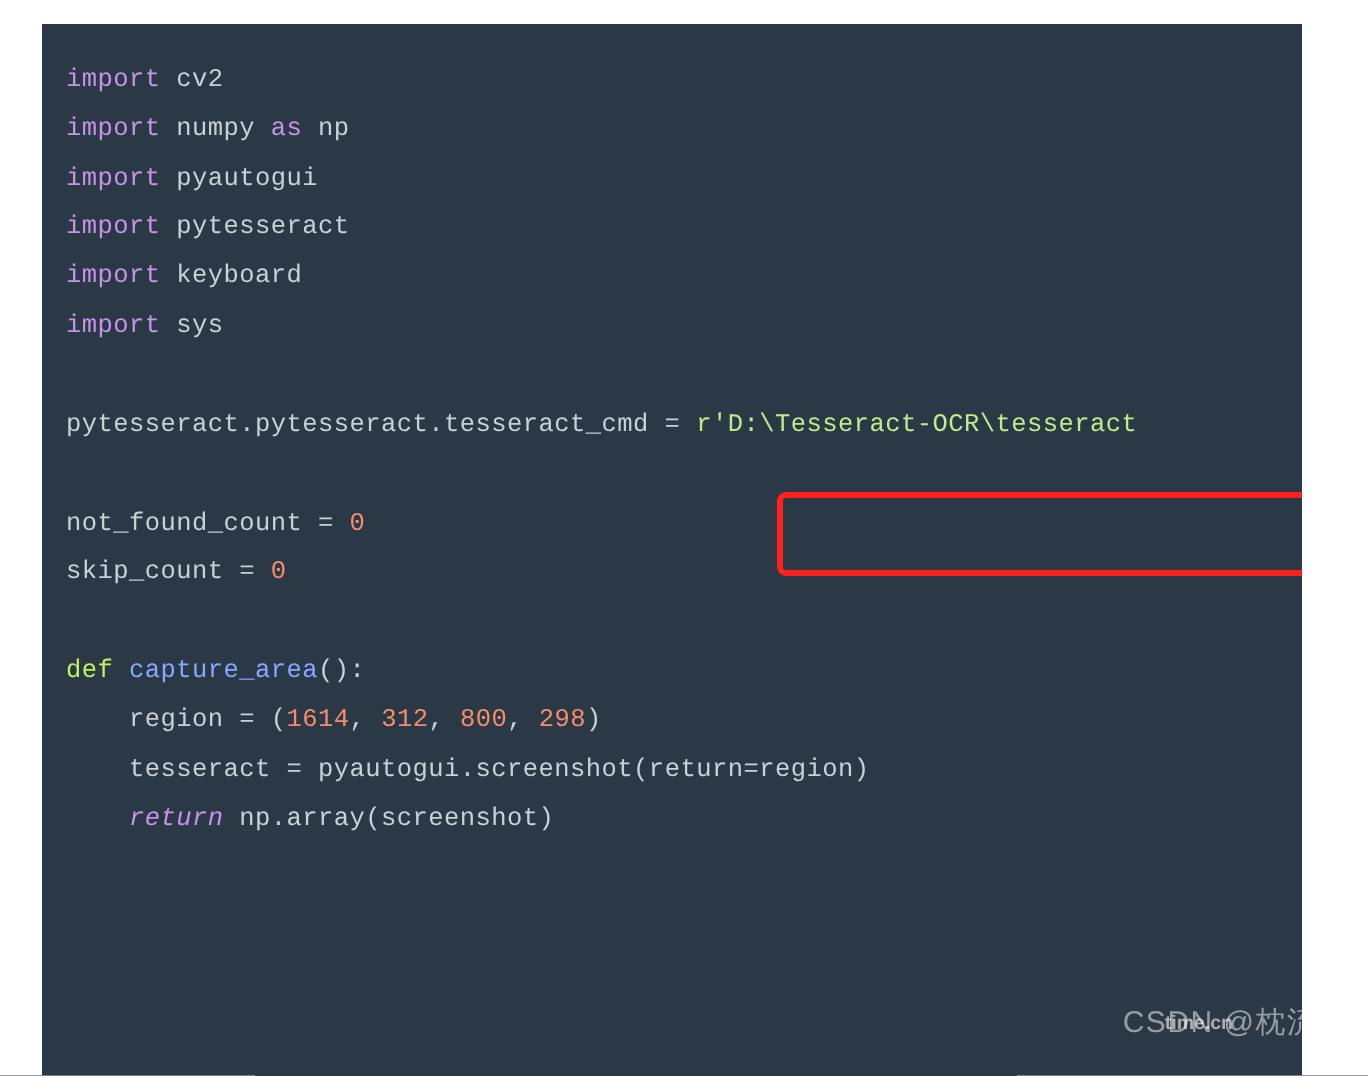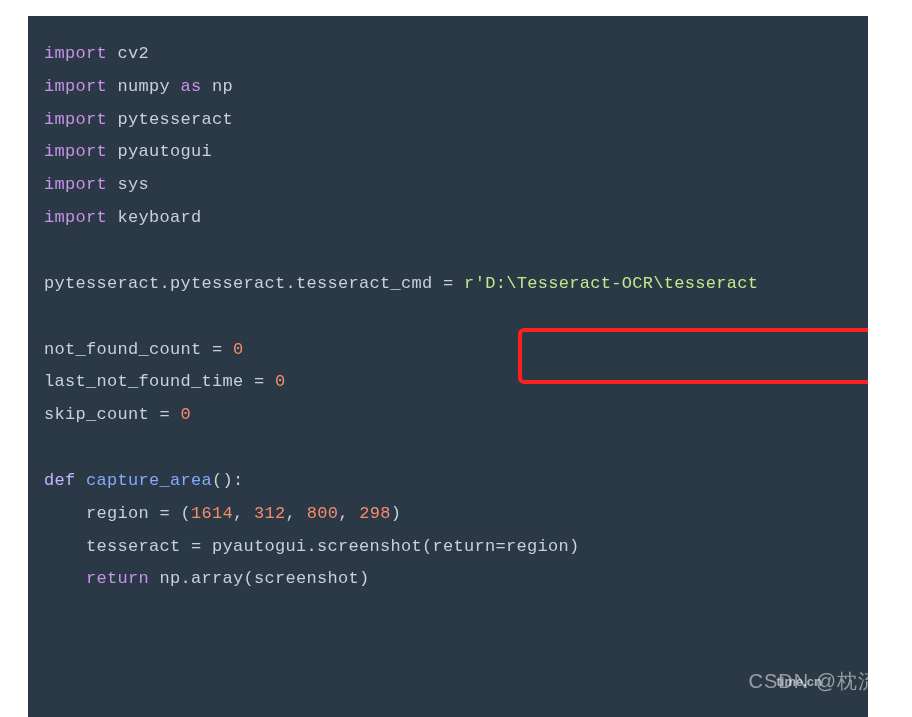--- a/index.html
+++ b/index.html
@@ -28,32 +28,32 @@
       overflow: hidden;
     }
     .line {
       white-space: pre;
       color: #c8d0d8;
     }
     .blank-line {
       height: 33px;
     }
     .kw { color: #c792ea; }
-    .def-kw { color: #c4b5fd; }
+    .def-kw { color: #bef264; }
     .mod { color: #c8d0d8; }
     .as-kw { color: #c792ea; }
     .comment { color: #6b7580; font-style: italic; }
     .num { color: #f78c6c; }
     .const { color: #89ddff; }
     .str { color: #c3e88d; }
     .func { color: #82aaff; }
     .op { color: #c8d0d8; }
     .paren { color: #c8d0d8; }
     .ident { color: #c8d0d8; }
-    .ret-kw { color: #c792ea; }
+    .ret-kw { color: #c792ea; font-style: italic; }
     
     .highlight-box {
       position: absolute;
       border: 4px solid #ff2020;
       border-radius: 6px;
       pointer-events: none;
     }
     
     .watermark-1 {
       position: absolute;
@@ -73,29 +73,28 @@
       font-family: Arial, sans-serif;
       font-weight: bold;
     }
   </style>
 </head>
 <body>
 
 <div class="code-container">
   <div class="line"><span class="kw">import</span><span class="mod"> cv2</span></div>
   <div class="line"><span class="kw">import</span><span class="mod"> numpy </span><span class="as-kw">as</span><span class="mod"> np</span></div>
+  <div class="line"><span class="kw">import</span><span class="mod"> pyautogui</span></div>
   <div class="line"><span class="kw">import</span><span class="mod"> pytesseract</span></div>
-  <div class="line"><span class="kw">import</span><span class="mod"> pyautogui</span></div>
+  <div class="line"><span class="kw">import</span><span class="mod"> keyboard</span></div>
   <div class="line"><span class="kw">import</span><span class="mod"> sys</span></div>
-  <div class="line"><span class="kw">import</span><span class="mod"> keyboard</span></div>
   <div class="blank-line"></div>
   <div class="line"><span class="ident">pytesseract.pytesseract.tesseract_cmd </span><span class="op">=</span><span class="ident"> </span><span class="str">r</span><span class="str">'D:\Tesseract-OCR\tesseract</span></div>
   <div class="blank-line"></div>
   <div class="line"><span class="ident">not_found_count </span><span class="op">=</span><span> </span><span class="num">0</span></div>
-  <div class="line"><span class="ident">last_not_found_time </span><span class="op">=</span><span> </span><span class="num">0</span></div>
   <div class="line"><span class="ident">skip_count </span><span class="op">=</span><span> </span><span class="num">0</span></div>
   <div class="blank-line"></div>
   <div class="line"><span class="def-kw">def</span><span> </span><span class="func">capture_area</span><span class="paren">():</span></div>
   <div class="line"><span class="ident">    region </span><span class="op">=</span><span class="paren"> (</span><span class="num">1614</span><span class="paren">, </span><span class="num">312</span><span class="paren">, </span><span class="num">800</span><span class="paren">, </span><span class="num">298</span><span class="paren">)</span></div>
   <div class="line"><span class="ident">    tesseract </span><span class="op">=</span><span class="ident"> pyautogui.screenshot(return</span><span class="op">=</span><span class="ident">region)</span></div>
   <div class="line"><span class="ident">    </span><span class="ret-kw">return</span><span class="ident"> np.array(screenshot)</span></div>
 
   <div class="highlight-box" style="top:312px;left:490px;width:396px;height:56px;"></div>
 </div>
 

